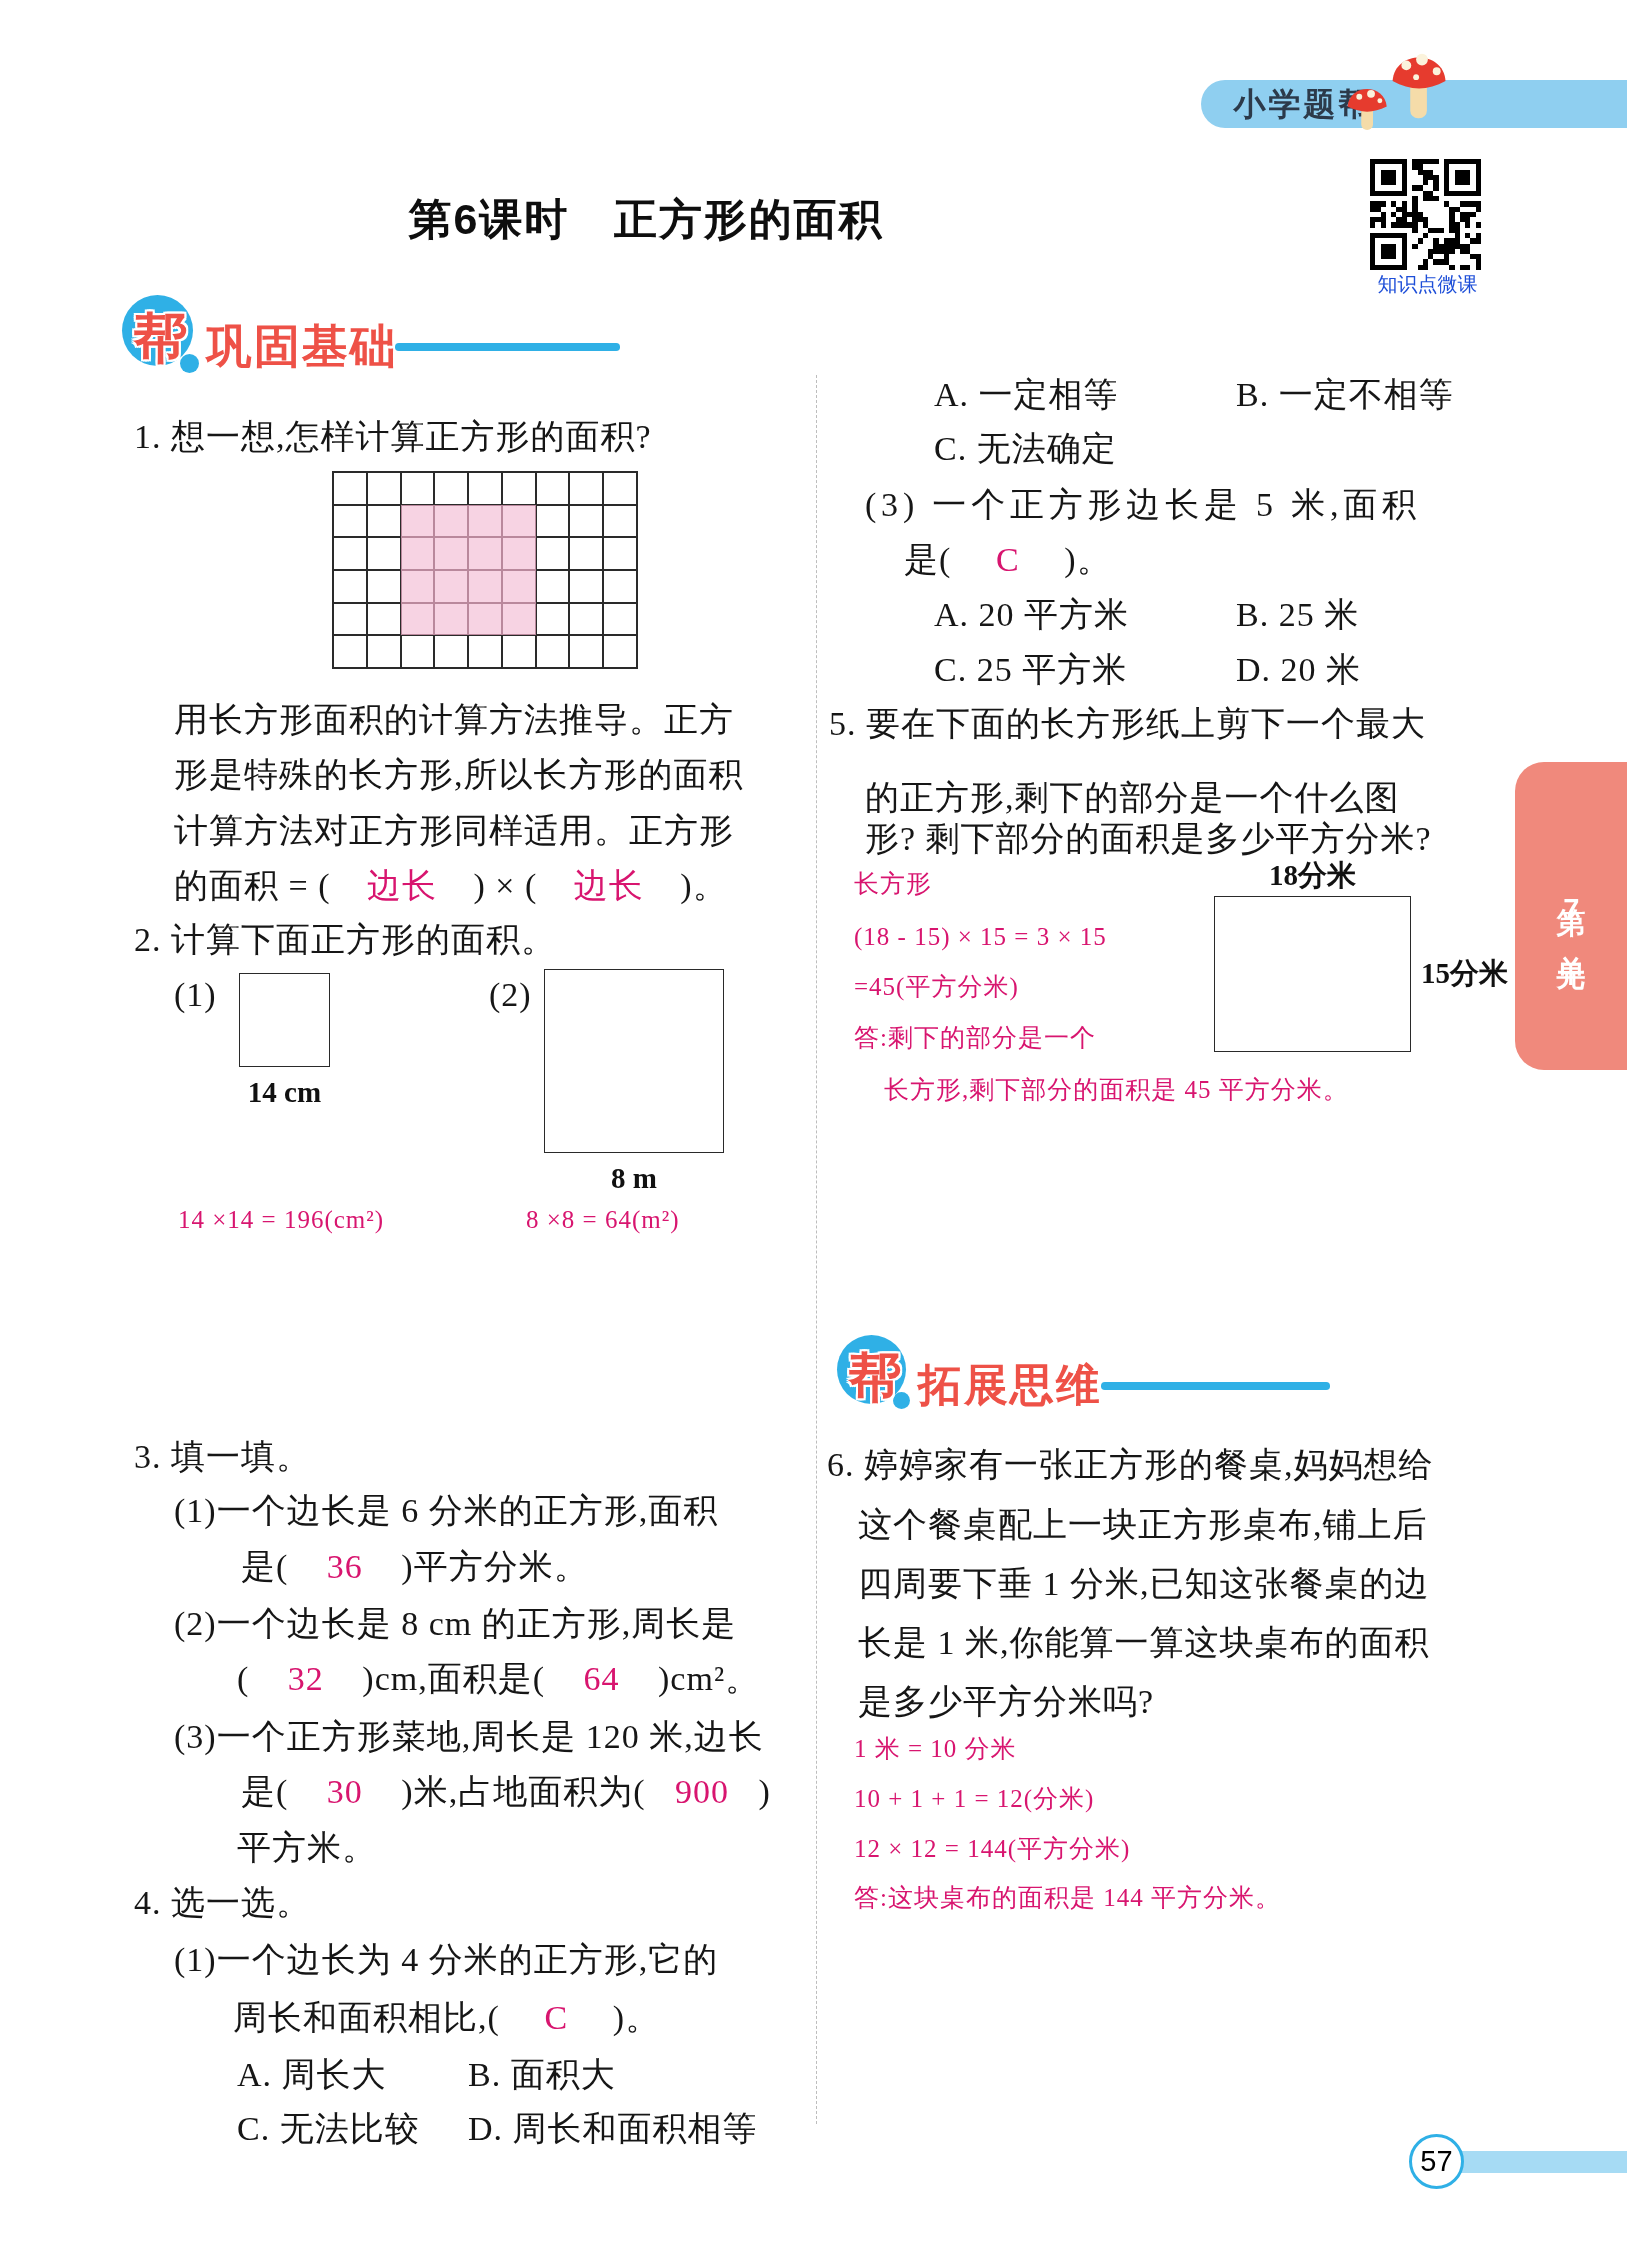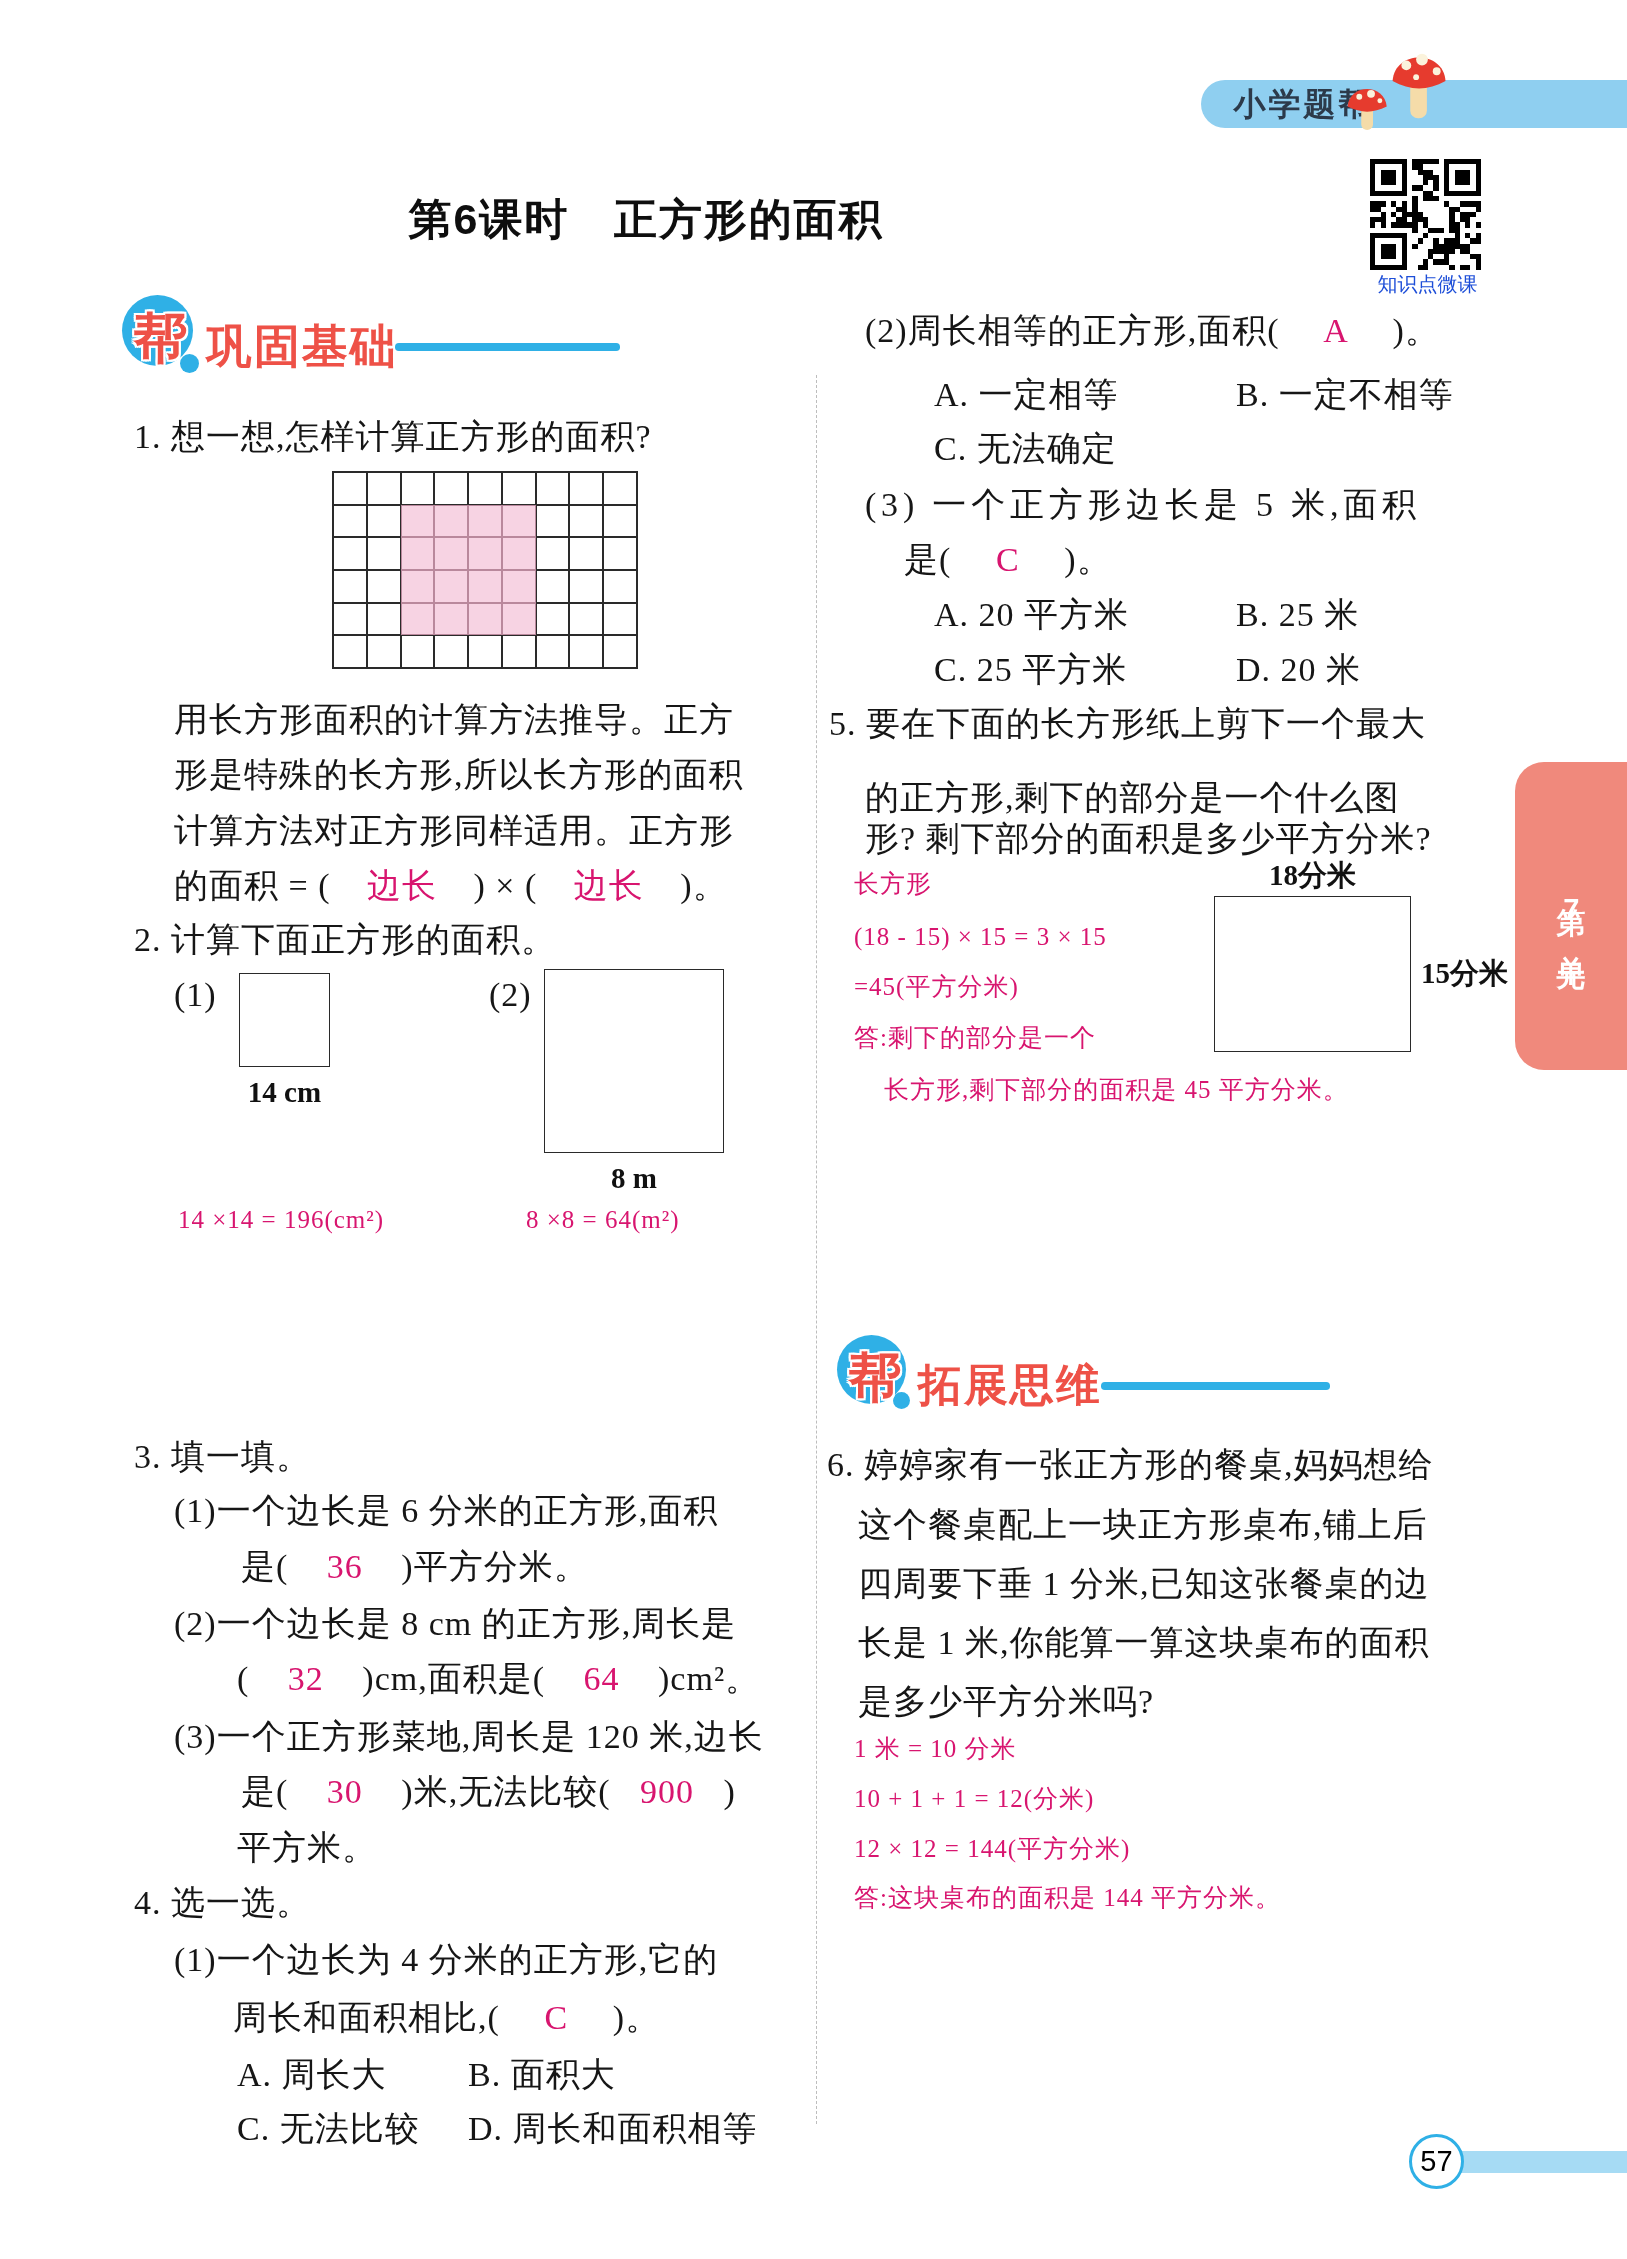--- a/index.html
+++ b/index.html
@@ -299,32 +299,31 @@
   <div class="fig-label" style="left:544px;top:1162px;width:180px;">8 m</div>
   <div class="sol" style="left:178px;top:1201px;">14 ×14 = 196(cm²)</div>
   <div class="sol" style="left:526px;top:1201px;">8 ×8 = 64(m²)</div>
 
   <div class="t" style="left:134px;top:1437px;">3. 填一填。</div>
   <div class="t" style="left:174px;top:1491px;">(1)一个边长是 6 分米的正方形,面积</div>
   <div class="t" style="left:241px;top:1547px;"><span>是(</span><span class="pink blank">36</span><span>)平方分米。</span></div>
   <div class="t" style="left:174px;top:1604px;">(2)一个边长是 8 cm 的正方形,周长是</div>
   <div class="t" style="left:237px;top:1659px;"><span>(</span><span class="pink blank">32</span><span>)cm,面积是(</span><span class="pink blank">64</span><span>)cm²。</span></div>
   <div class="t" style="left:174px;top:1717px;">(3)一个正方形菜地,周长是 120 米,边长</div>
-  <div class="t" style="left:241px;top:1772px;"><span>是(</span><span class="pink blank">30</span><span>)米,无法比较(</span><span class="pink blank">900</span><span>)</span></div>
+  <div class="t" style="left:241px;top:1772px;"><span>是(</span><span class="pink blank">30</span><span>)米,占地面积为(</span><span class="pink blank">900</span><span>)</span></div>
   <div class="t" style="left:237px;top:1828px;">平方米。</div>
 
   <div class="t" style="left:134px;top:1883px;">4. 选一选。</div>
   <div class="t" style="left:174px;top:1940px;">(1)一个边长为 4 分米的正方形,它的</div>
   <div class="t" style="left:233px;top:1998px;"><span>周长和面积相比,(</span><span class="pink blank">C</span><span>)。</span></div>
   <div class="t" style="left:237px;top:2055px;">A. 周长大</div>
   <div class="t" style="left:468px;top:2055px;">B. 面积大</div>
   <div class="t" style="left:237px;top:2109px;">C. 无法比较</div>
   <div class="t" style="left:468px;top:2109px;">D. 周长和面积相等</div>
 
-  <div class="t" style="left:865px;top:311px;"><span>(2)周长相等的正方形,面积(</span><span class="pink blank">A</span><span>)。</span></div>
   <div class="t" style="left:934px;top:375px;">A. 一定相等</div>
   <div class="t" style="left:1236px;top:375px;">B. 一定不相等</div>
   <div class="t" style="left:934px;top:429px;">C. 无法确定</div>
   <div class="t" style="left:865px;top:485px;letter-spacing:4.8px;">(3) 一个正方形边长是 5 米,面积</div>
   <div class="t" style="left:904px;top:540px;"><span>是(</span><span class="pink blank">C</span><span>)。</span></div>
   <div class="t" style="left:934px;top:595px;">A. 20 平方米</div>
   <div class="t" style="left:1236px;top:595px;">B. 25 米</div>
   <div class="t" style="left:934px;top:650px;">C. 25 平方米</div>
   <div class="t" style="left:1236px;top:650px;">D. 20 米</div>
 

